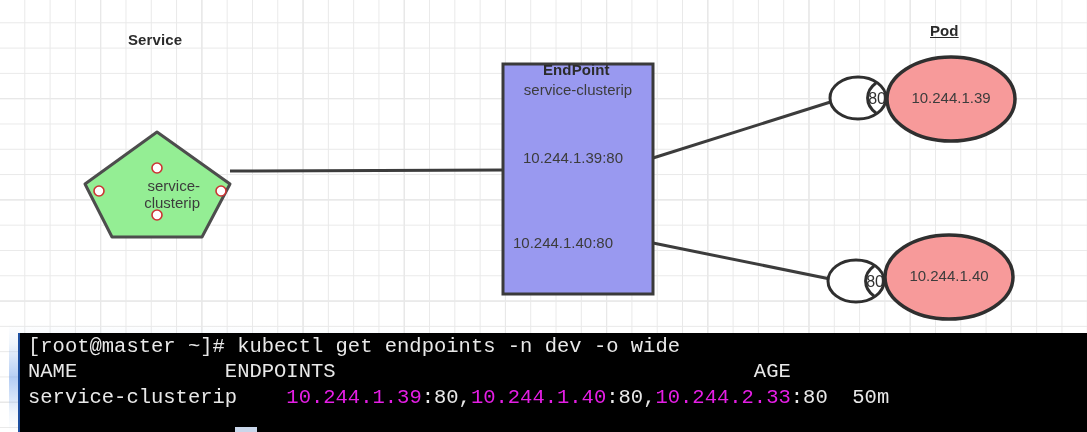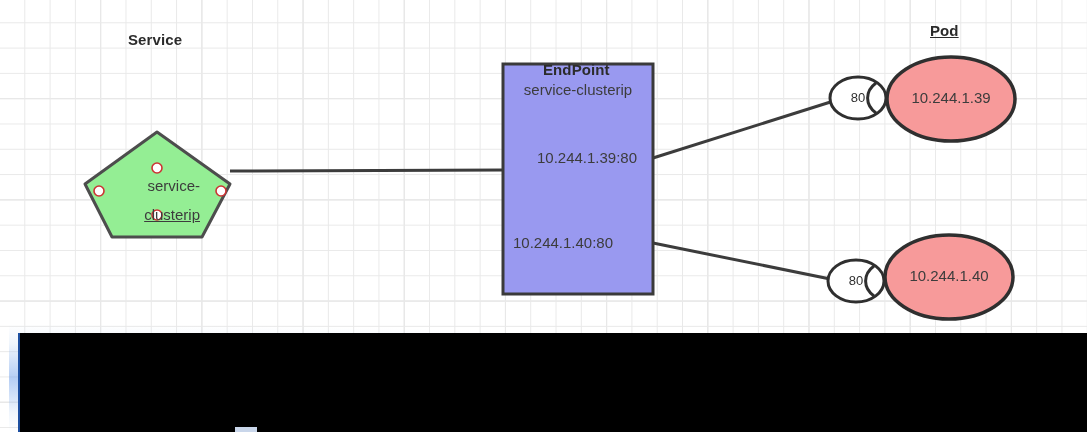--- a/index.html
+++ b/index.html
@@ -36,22 +36,22 @@
     font-size:15px;font-weight:bold;color:#2b2b2b;
     letter-spacing:.1px;white-space:nowrap;
   }
   .shape-text{
     position:absolute;
     font-size:15px;color:#3c3c3c;
     white-space:nowrap;text-align:center;
   }
   .shape-text.wrap{white-space:normal;line-height:17px;text-align:right;}
   .port-text{
-    position:absolute;font-size:13px;color:#303030;
-    text-align:center;white-space:nowrap;
+    position:absolute;font-size:16px;color:#303030;
+    text-align:right;white-space:nowrap;
   }
 
   
   #terminal-wrap{
     position:absolute;left:18px;top:333px;
     width:1069px;height:99px;
   }
   #terminal-glow{
     position:absolute;left:-9px;top:-9px;
     width:1078px;height:108px;
@@ -112,34 +112,37 @@
   <ellipse cx="856" cy="281" rx="28" ry="21" fill="#ffffff" stroke="#2f2f2f" stroke-width="3"></ellipse>
   <ellipse cx="949" cy="277" rx="64" ry="42" fill="#f79a9a" stroke="#2f2f2f" stroke-width="3.5"></ellipse>
   <path d="M 874,266 A 28,21 0 0 0 874,296" fill="none" stroke="#2f2f2f" stroke-width="3"></path>
 </svg>
 
 <div class="grp-title" style="left:128px;top:31px;">Service</div>
 <div class="grp-title" style="left:543px;top:28px;margin-top:33px;">EndPoint</div>
 <div class="grp-title" style="left:930px;top:22px;text-decoration:underline;">Pod</div>
 
 <div class="shape-text wrap" style="left:115px;top:177px;width:85px;">service-</div>
-<div class="shape-text wrap" style="left:115px;top:206px;width:85px;text-decoration:underline;">clusterip</div>
+<div class="shape-text wrap" style="left:115px;top:194px;width:85px;">clusterip</div>
 
 <div class="shape-text" style="left:503px;top:81px;width:150px;">service-clusterip</div>
-<div class="shape-text" style="left:500px;top:149px;width:150px;padding-left:12px;">10.244.1.39:80</div>
+<div class="shape-text" style="left:486px;top:149px;width:150px;padding-left:12px;">10.244.1.39:80</div>
 <div class="shape-text" style="left:488px;top:234px;width:150px;">10.244.1.40:80</div>
 
 <div class="port-text" style="left:830px;top:90px;width:56px;">80</div>
 <div class="shape-text" style="left:887px;top:89px;width:128px;">10.244.1.39</div>
 
 <div class="port-text" style="left:828px;top:273px;width:56px;">80</div>
 <div class="shape-text" style="left:885px;top:267px;width:128px;">10.244.1.40</div>
 
 <div id="terminal-wrap">
   <div id="terminal-glow"></div>
   <div id="terminal">
 
+    <div class="term-line" id="term-l1"><span>[root@master ~]# </span><span>kubectl get endpoints -n dev -o wide</span></div>
 
+    <div class="term-line" id="term-l2"><span>NAME</span><span>            </span><span>ENDPOINTS</span><span>                                  </span><span>AGE</span></div>
 
+    <div class="term-line" id="term-l3"><span class="plain">service-clusterip</span><span>    </span><span class="ip">10.244.1.39</span><span class="plain">:80,</span><span class="ip">10.244.1.40</span><span class="plain">:80,</span><span class="ip">10.244.2.33</span><span class="plain">:80</span><span>  </span><span class="plain">50m</span></div>
 
     <div class="term-cursor"></div>
   </div>
 </div>
 
 </body></html>

